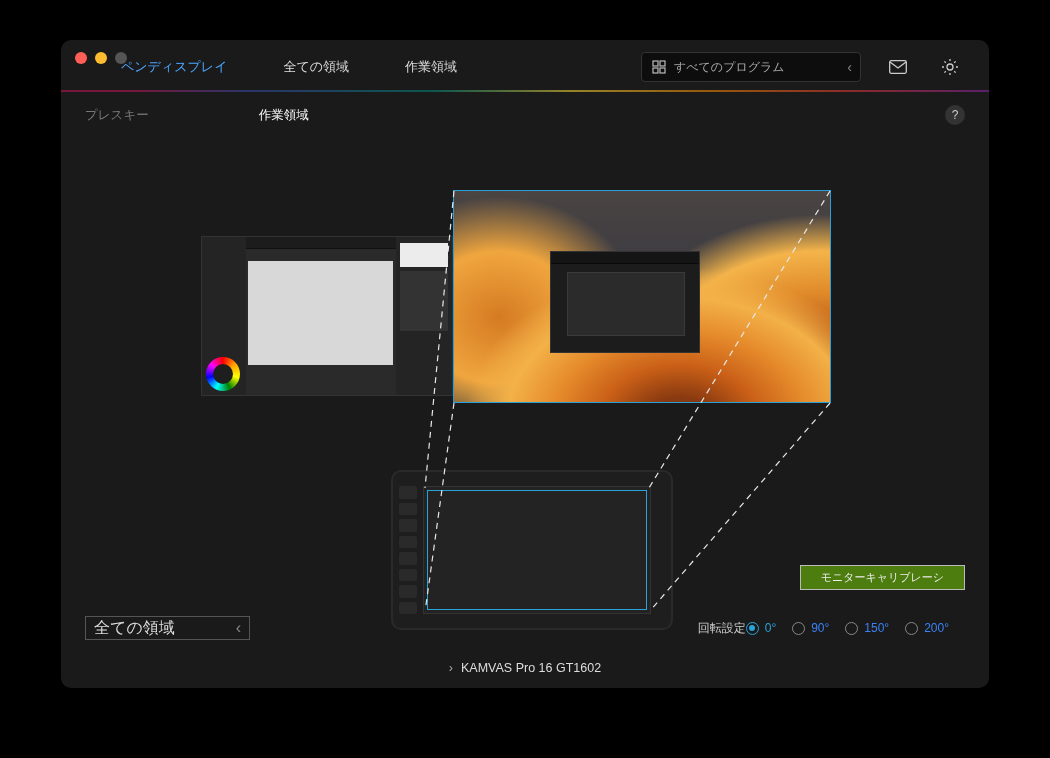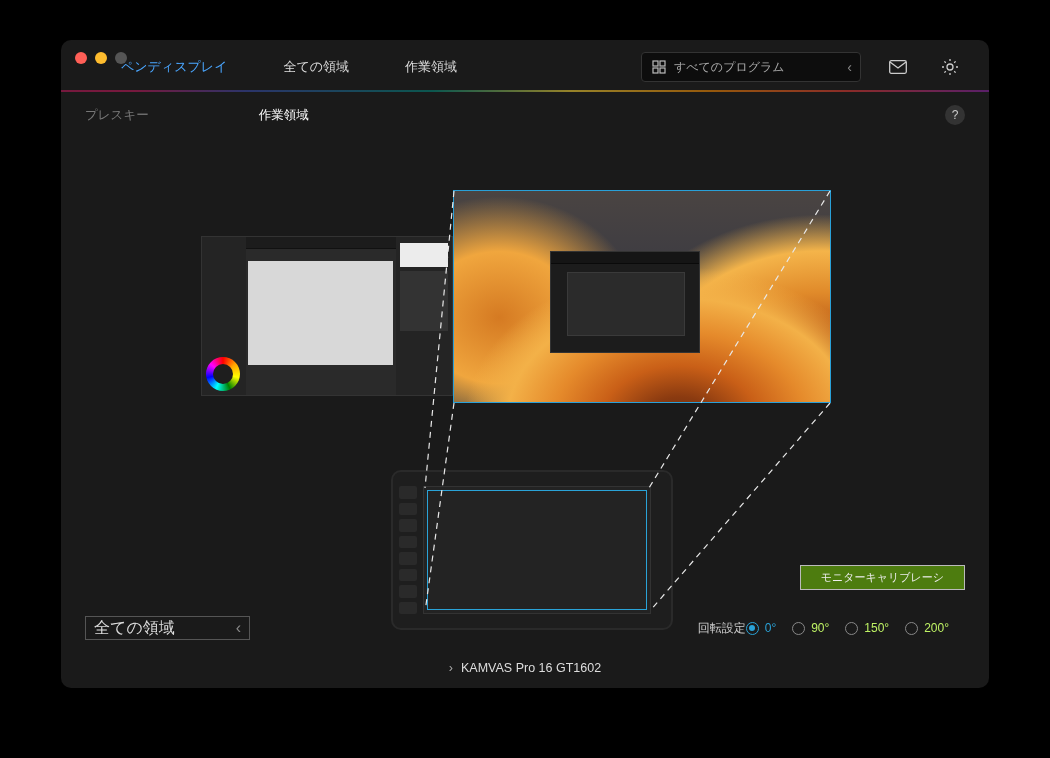--- a/index.html
+++ b/index.html
@@ -149,21 +149,21 @@
   }
   .area-select {
     display:flex; align-items:center; justify-content:space-between;
     width:165px; height:24px; padding:0 8px;
     border:1px solid #555; background:transparent; color:#ddd; cursor:pointer;
     font-size:16px;
   }
   .area-select .chev{color:#888;}
   .bottombar .spacer{flex:1;}
   .rot-label { color:#ccc; }
-  .rot-opt { display:inline-flex; align-items:center; margin-right:16px; color:#bef264; cursor:pointer;}
+  .rot-opt { display:inline-flex; align-items:center; margin-right:16px; color:#3b82f6; cursor:pointer;}
   .rot-opt.selected { color:#2aa3d8; }
   .rot-opt .r {
     width:13px; height:13px; border:1.5px solid #888; border-radius:50%;
     margin-right:6px; position:relative;
   }
   .rot-opt.selected .r { border-color:#2aa3d8; }
   .rot-opt.selected .r::after{
     content:""; position:absolute; inset:2.5px; border-radius:50%; background:#2aa3d8;
   }
 

